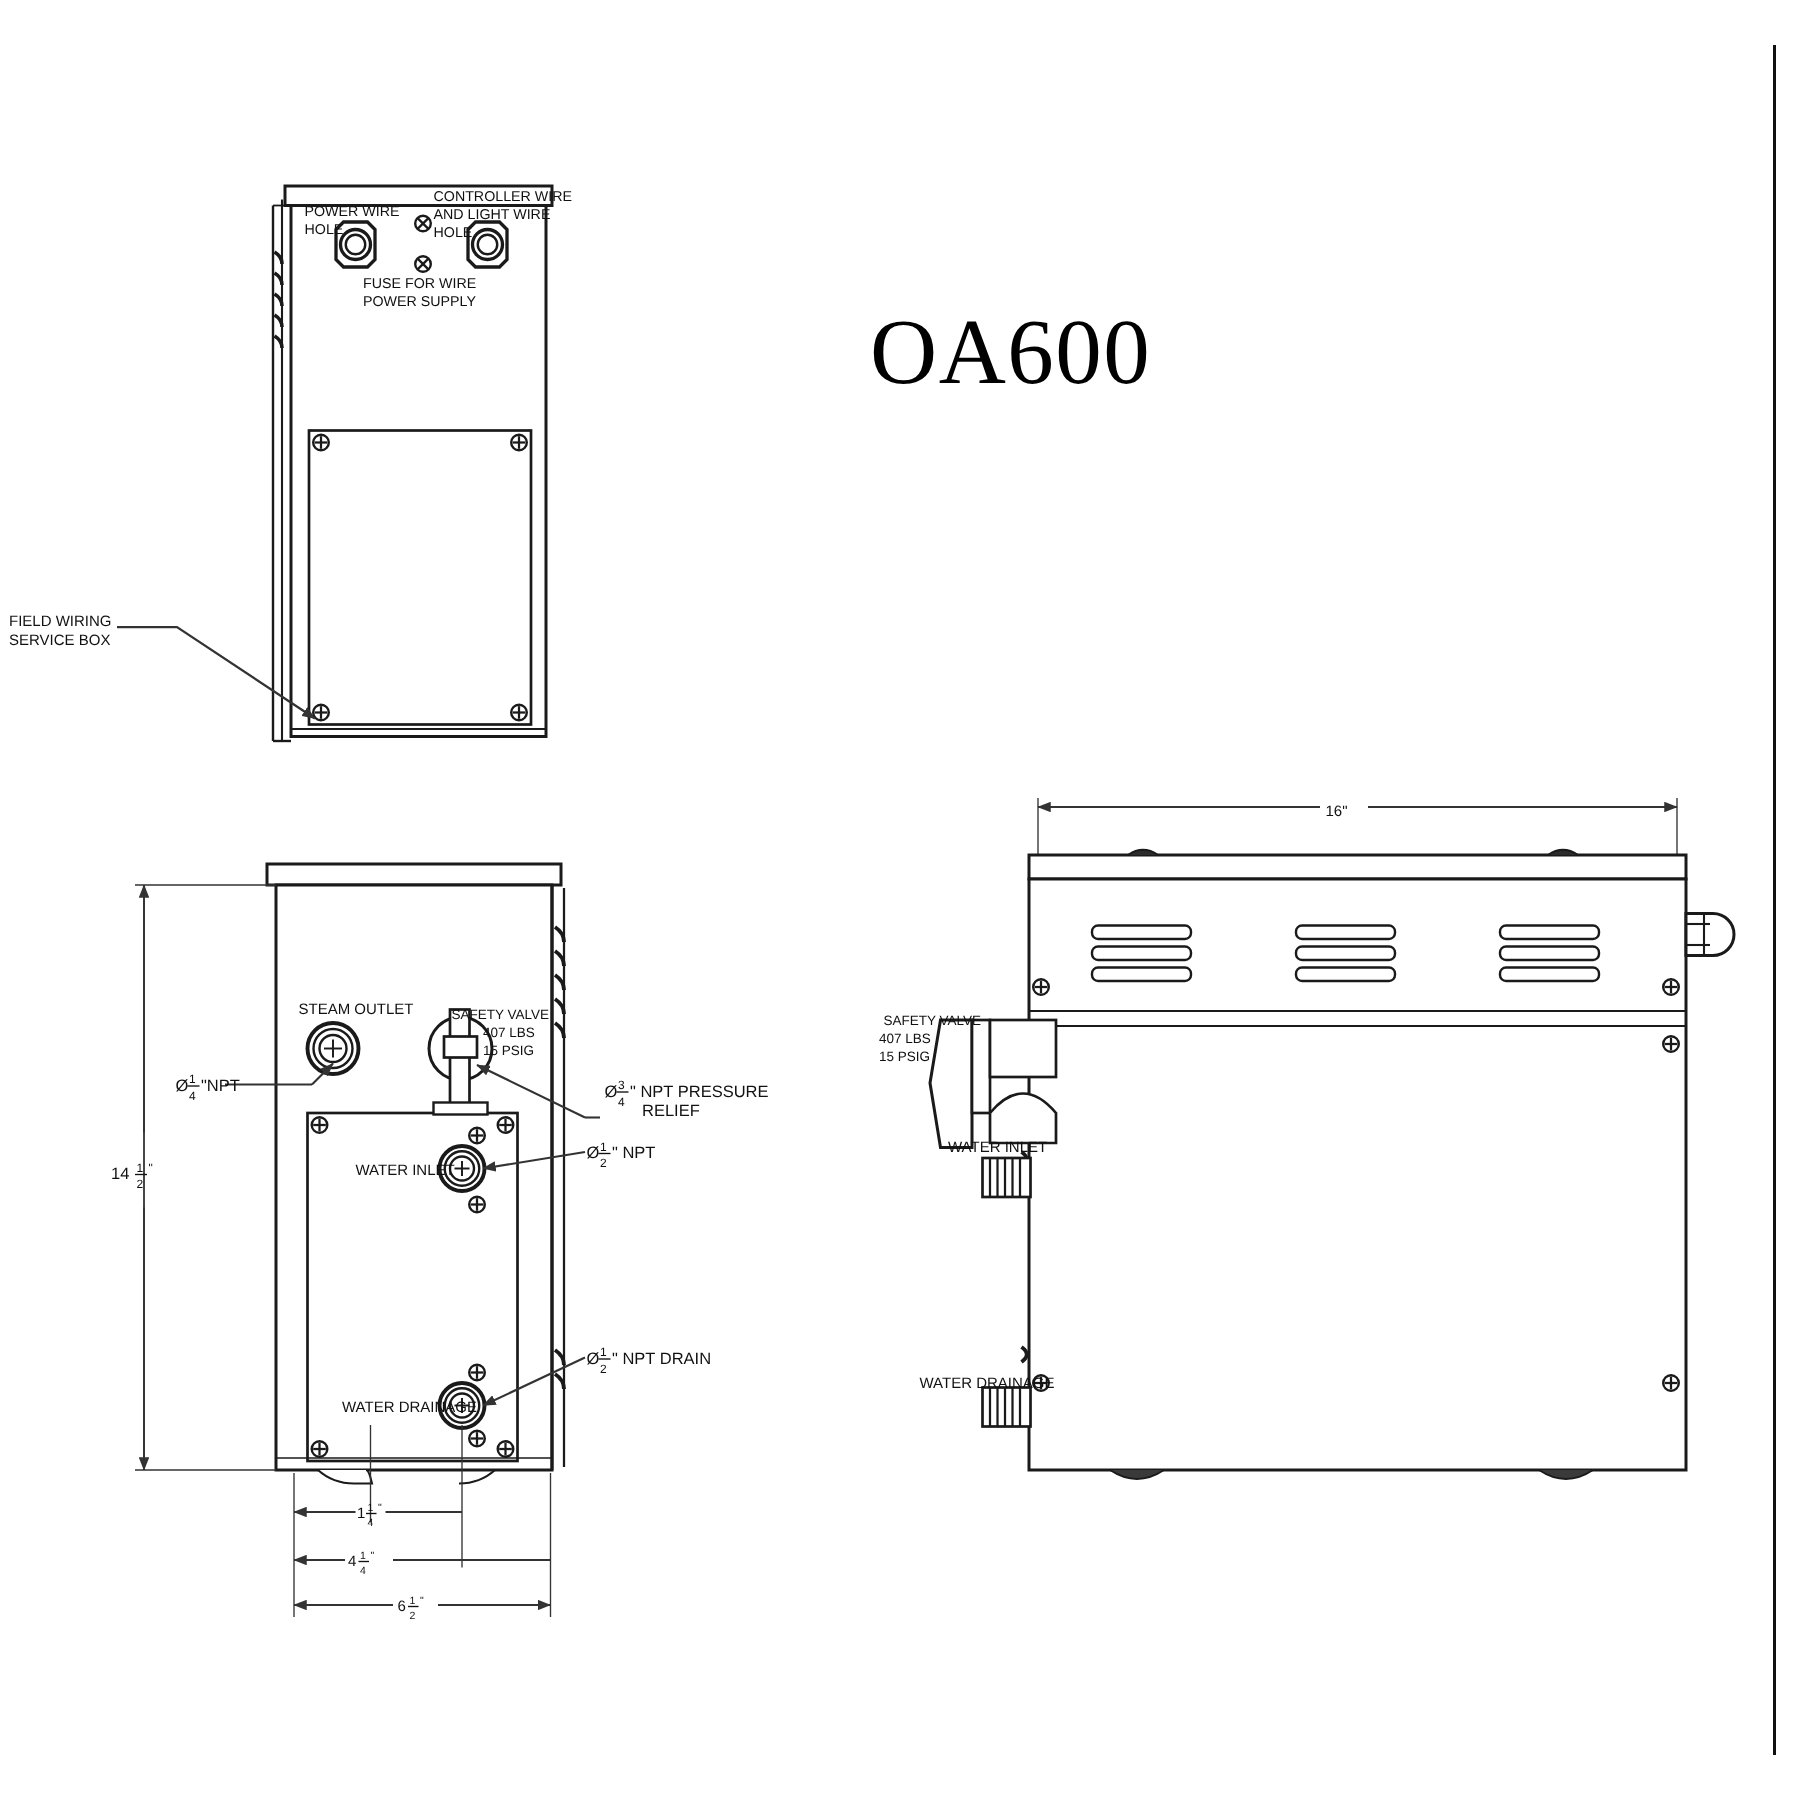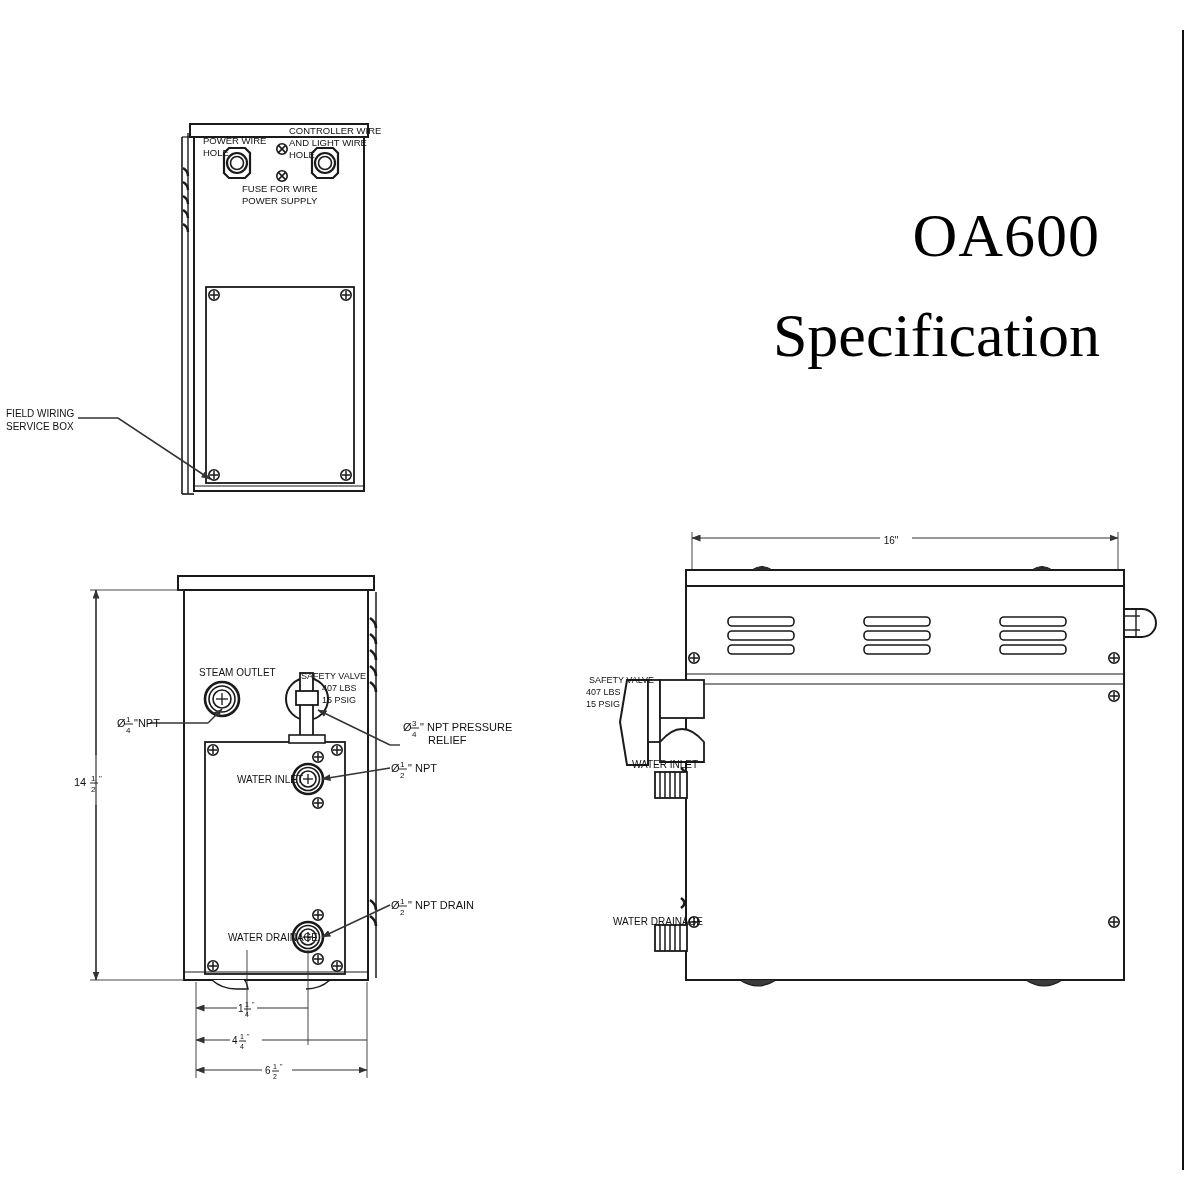--- a/index.html
+++ b/index.html
@@ -2,34 +2,33 @@
 <html><head>
 <meta charset="utf-8">
 <style>
   html,body{margin:0;padding:0;background:#ffffff;}
   body{width:1200px;height:1200px;overflow:hidden;
        font-family:"Liberation Sans",sans-serif;color:#000;}
   #sheet{position:relative;width:1200px;height:1200px;background:#fff;}
   #frame{position:absolute;left:0;top:30px;width:1184px;height:1140px;
          border-right:2px solid #111;box-sizing:border-box;}
   svg{display:block;}
-  .ttl{position:absolute;text-align:right;width:520px;left:580px;
+  .ttl{position:absolute;text-align:left;width:520px;left:580px;
        font-family:"Liberation Serif",serif;color:#000;font-weight:400;}
   #title1{top:200px;font-size:62px;letter-spacing:1px;}
   #title2{top:300px;font-size:62px;letter-spacing:0px;}
 </style>
 </head>
 <body>
 
 <div id="sheet">
 
   <div id="frame"></div>
 
   <div class="ttl" id="title1">OA600</div>
-  <div class="ttl" id="title2">Specification</div>
 
   <svg width="1200" height="1200" viewBox="0 0 1200 1200" style="position:absolute;left:0;top:0;">
 
     <defs>
       <marker id="ar" markerWidth="9" markerHeight="7" refX="8.5" refY="3.5" orient="auto" markerUnits="userSpaceOnUse">
         <path d="M0,0 L9,3.5 L0,7 z" fill="#333"></path>
       </marker>
       <marker id="arS" markerWidth="9" markerHeight="7" refX="0.5" refY="3.5" orient="auto" markerUnits="userSpaceOnUse">
         <path d="M9,0 L0,3.5 L9,7 z" fill="#333"></path>
       </marker>

